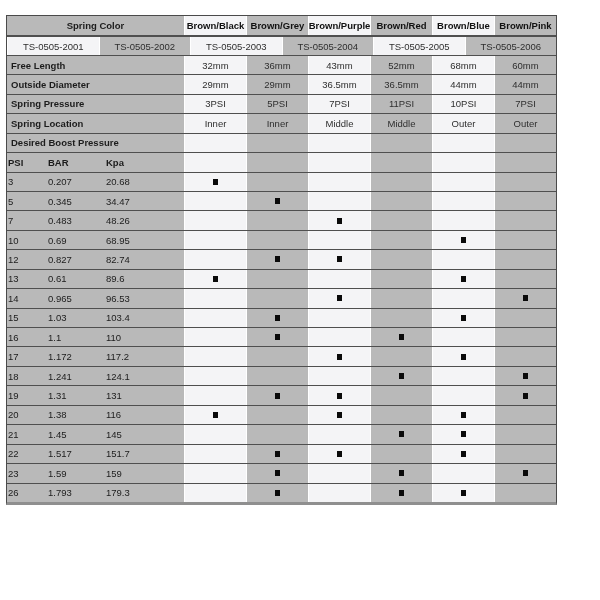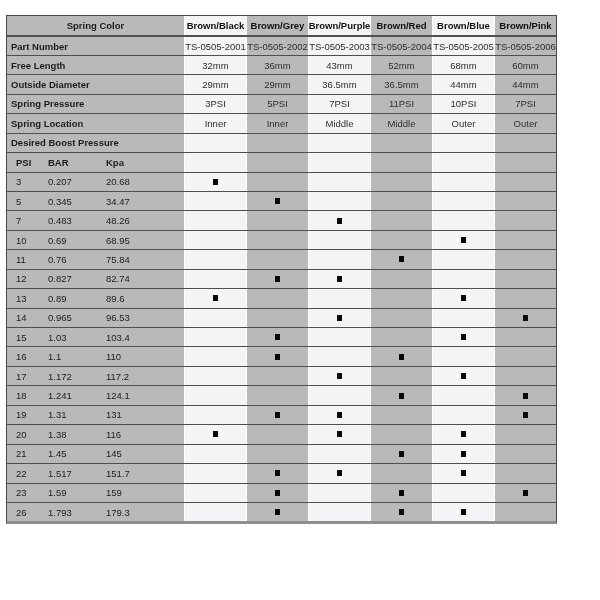--- a/index.html
+++ b/index.html
@@ -21,21 +21,21 @@
     display: flex; align-items: center;
     font-size: 9.5px; color: var(--text, #1c1c1c);
     overflow: hidden; white-space: nowrap;
   }
   .label-cell {
     width: 177px; flex: 0 0 177px;
     background: var(--grey, #b9b9b9);
     font-weight: bold; padding-left: 4px;
   }
   .label-cell.centered { justify-content: center; padding-left: 0; }
-  .sub-psi { width: 37px; flex: 0 0 37px; background: var(--grey, #b9b9b9); padding-left: 9px; }
+  .sub-psi { width: 37px; flex: 0 0 37px; background: var(--grey, #b9b9b9); padding-left: 1px; }
   .sub-bar { width: 58px; flex: 0 0 58px; background: var(--grey, #b9b9b9); padding-left: 4px; }
   .sub-kpa { width: 82px; flex: 0 0 82px; background: var(--grey, #b9b9b9); padding-left: 4px; }
   .sub-head { font-weight: bold; }
 
   .col {
     flex: 1 1 0; border-left: 1.5px solid #ffffff;
     justify-content: center; text-align: center;
     color: #2e2e2e;
   }
   .col.head { font-weight: bold; color: #111; }
@@ -52,21 +52,20 @@
     <div class="cell label-cell centered">Spring Color</div>
     <div class="cell col head light">Brown/Black</div>
     <div class="cell col head dark">Brown/Grey</div>
     <div class="cell col head light">Brown/Purple</div>
     <div class="cell col head dark">Brown/Red</div>
     <div class="cell col head light">Brown/Blue</div>
     <div class="cell col head dark">Brown/Pink</div>
   </div>
 
 <div class="row thick-top">
-      <div class="cell label-cell">Part Number</div>
       <div class="cell col light">TS-0505-2001</div>
       <div class="cell col dark">TS-0505-2002</div>
       <div class="cell col light">TS-0505-2003</div>
       <div class="cell col dark">TS-0505-2004</div>
       <div class="cell col light">TS-0505-2005</div>
       <div class="cell col dark">TS-0505-2006</div>
     </div>
     <div class="row">
       <div class="cell label-cell">Free Length</div>
       <div class="cell col light">32mm</div>
@@ -169,50 +168,37 @@
       <div class="cell col light"></div>
       <div class="cell col dark"></div>
       <div class="cell col light"></div>
       <div class="cell col dark"></div>
       <div class="cell col light">
         <span class="marker" style="background: rgb(10, 10, 10);"></span>
       </div>
       <div class="cell col dark"></div>
     </div>
     <div class="row">
-      <div class="cell sub-psi">11</div>
-      <div class="cell sub-bar">0.76</div>
-      <div class="cell sub-kpa">75.84</div>
-      <div class="cell col light"></div>
-      <div class="cell col dark"></div>
-      <div class="cell col light"></div>
-      <div class="cell col dark">
-        <span class="marker" style="background: rgb(10, 10, 10);"></span>
-      </div>
-      <div class="cell col light"></div>
-      <div class="cell col dark"></div>
-    </div>
-    <div class="row">
       <div class="cell sub-psi">12</div>
       <div class="cell sub-bar">0.827</div>
       <div class="cell sub-kpa">82.74</div>
       <div class="cell col light"></div>
       <div class="cell col dark">
         <span class="marker" style="background: rgb(10, 10, 10);"></span>
       </div>
       <div class="cell col light">
         <span class="marker" style="background: rgb(10, 10, 10);"></span>
       </div>
       <div class="cell col dark"></div>
       <div class="cell col light"></div>
       <div class="cell col dark"></div>
     </div>
     <div class="row">
       <div class="cell sub-psi">13</div>
-      <div class="cell sub-bar">0.89</div>
+      <div class="cell sub-bar">0.61</div>
       <div class="cell sub-kpa">89.6</div>
       <div class="cell col light">
         <span class="marker" style="background: rgb(10, 10, 10);"></span>
       </div>
       <div class="cell col dark"></div>
       <div class="cell col light"></div>
       <div class="cell col dark"></div>
       <div class="cell col light">
         <span class="marker" style="background: rgb(10, 10, 10);"></span>
       </div>

